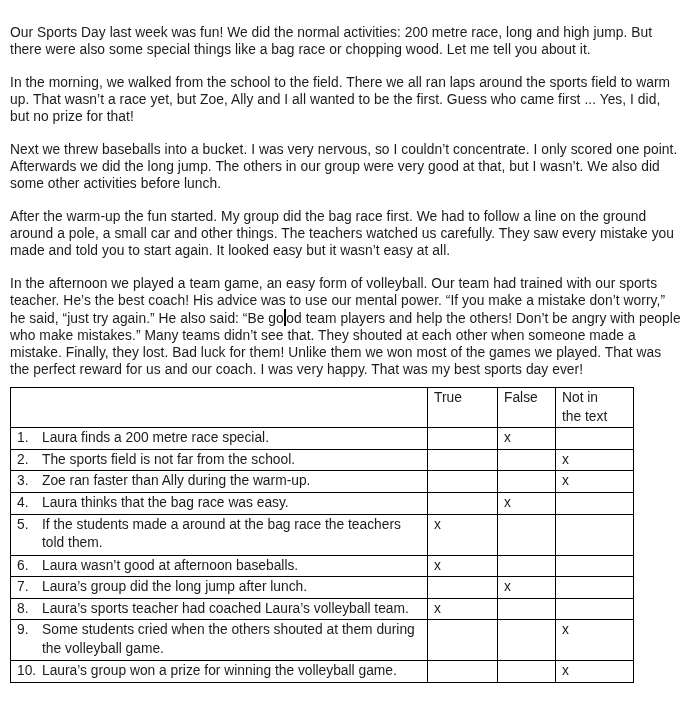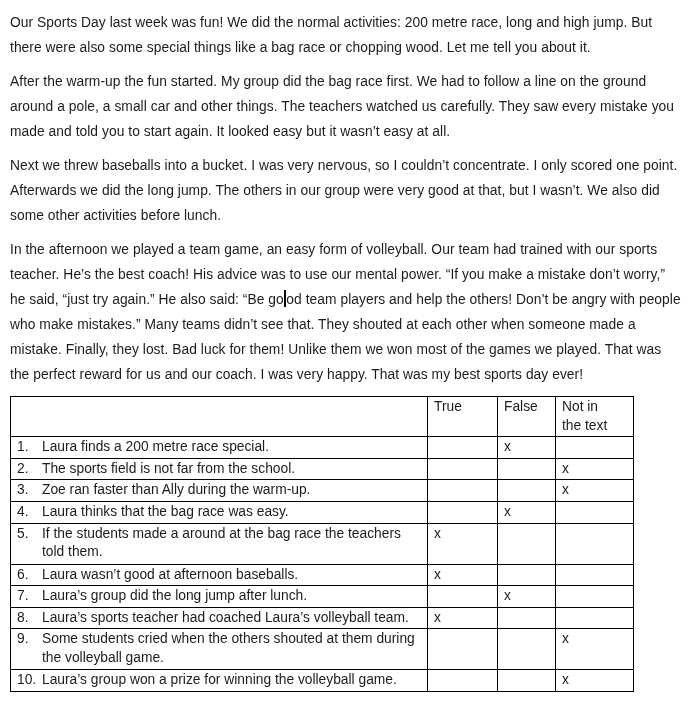--- a/index.html
+++ b/index.html
@@ -11,23 +11,23 @@
     width: 690px;
     height: 705px;
     font-family: "Liberation Sans", "DejaVu Sans", sans-serif;
     color: #1c1c1c;
     overflow: hidden;
   }
   .page {
     padding: 8px 9px 0 10px;
   }
   .para {
-    margin: 2px 0 9px 0;
+    margin: 16px 0 9px 0;
     font-size: 13.8px;
-    line-height: 25px;
+    line-height: 17px;
     letter-spacing: 0.05px;
   }
   .caret {
     display: inline-block;
     width: 1.5px;
     height: 17px;
     background: #000000;
     vertical-align: -3px;
     margin: 0 0.5px;
   }
@@ -73,22 +73,23 @@
   tr.tall td {
     height: 38px;
   }
 </style>
 </head>
 <body>
 
 <div class="page">
 
   <p class="para">Our Sports Day last week was fun! We did the normal activities: 200 metre race, long and high jump. But there were also some special things like a bag race or chopping wood. Let me tell you about it.</p>
+  <p class="para">In the morning, we walked from the school to the field. There we all ran laps around the sports field to warm up. That wasn’t a race yet, but Zoe, Ally and I all wanted to be the first. Guess who came first ... Yes, I did, but no prize for that!</p>
+  <p class="para">Next we threw baseballs into a bucket. I was very nervous, so I couldn’t concentrate. I only scored one point. Afterwards we did the long jump. The others in our group were very good at that, but I wasn’t. We also did some other activities before lunch.</p>
   <p class="para">After the warm-up the fun started. My group did the bag race first. We had to follow a line on the ground around a pole, a small car and other things. The teachers watched us carefully. They saw every mistake you made and told you to start again. It looked easy but it wasn’t easy at all.</p>
-  <p class="para">Next we threw baseballs into a bucket. I was very nervous, so I couldn’t concentrate. I only scored one point. Afterwards we did the long jump. The others in our group were very good at that, but I wasn’t. We also did some other activities before lunch.</p>
   <p class="para"><span>In the afternoon we played a team game, an easy form of volleyball. Our team had trained with our sports teacher. He’s the best coach! His advice was to use our mental power. “If you make a mistake don’t worry,” he said, “just try again.” He also said: “Be go</span><span class="caret"></span><span>od team players and help the others! Don’t be angry with people who make mistakes.” Many teams didn’t see that. They shouted at each other when someone made a mistake. Finally, they lost. Bad luck for them! Unlike them we won most of the games we played. That was the perfect reward for us and our coach. I was very happy. That was my best sports day ever!</span></p>
 
   <table class="tf-table">
     <colgroup>
       <col class="c-stmt">
         <col class="c-true">
         <col class="c-false">
         <col class="c-nit">
     </colgroup>
     <thead>

